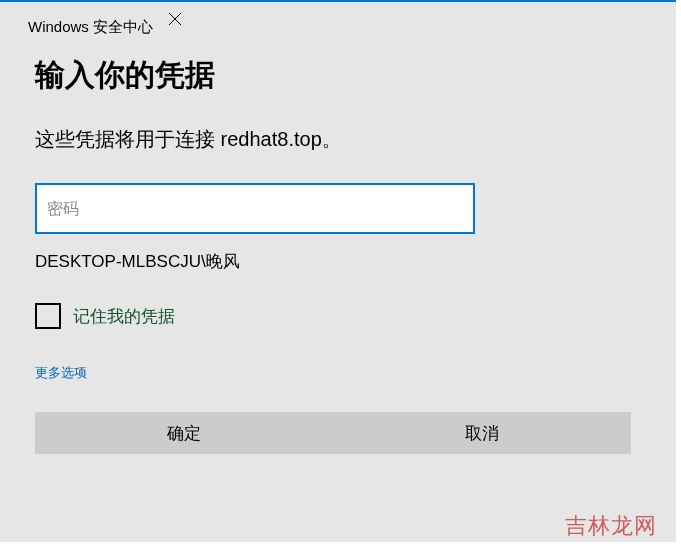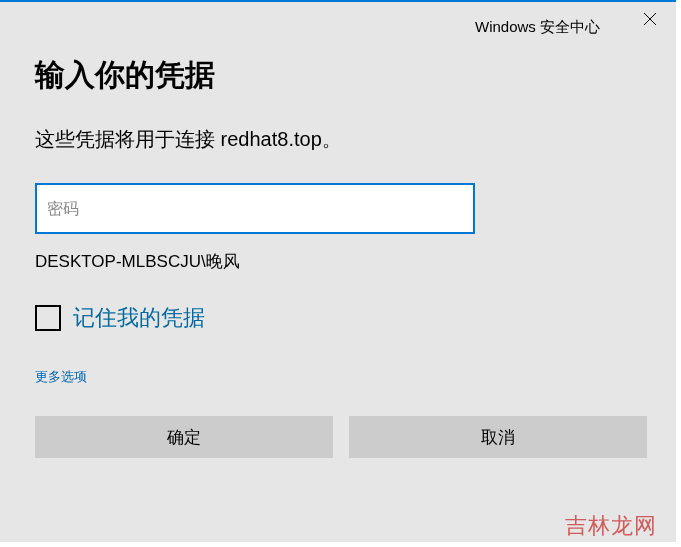--- a/index.html
+++ b/index.html
@@ -16,24 +16,23 @@
     }
     .dialog {
       width: 676px;
       height: 542px;
       background: #e6e6e6;
       border-top: 2px solid #0078d7;
       position: relative;
     }
     .header {
       display: flex;
-      justify-content: flex-end;
+      justify-content: flex-start;
       align-items: flex-start;
       padding: 8px 12px 0 28px;
-      gap: 28px;
     }
     .header-title {
       font-size: 15px;
       color: #000;
       padding-top: 8px;
     }
     .close-btn {
       width: 44px;
       height: 30px;
       display: flex;
@@ -96,34 +95,34 @@
     }
     .checkbox {
       width: 26px;
       height: 26px;
       border: 2px solid #000;
       background: #e6e6e6;
       margin-right: 12px;
       cursor: pointer;
     }
     .checkbox-label {
-      font-size: 22px;
-      color: #0369a1;
+      font-size: 17px;
+      color: #14532d;
       font-family: Liberation Mono, monospace;
     }
     .more-options {
       font-size: 13px;
       color: #0066b4;
       cursor: pointer;
       margin-bottom: 30px;
       display: inline-block;
     }
     .button-row {
       display: flex;
-      gap: 16px;
+      gap: 0;
     }
     .btn {
       flex: 0 0 298px;
       height: 42px;
       background: #cccccc;
       border: none;
       font-size: 17px;
       color: #000;
       cursor: pointer;
       font-family: inherit;

